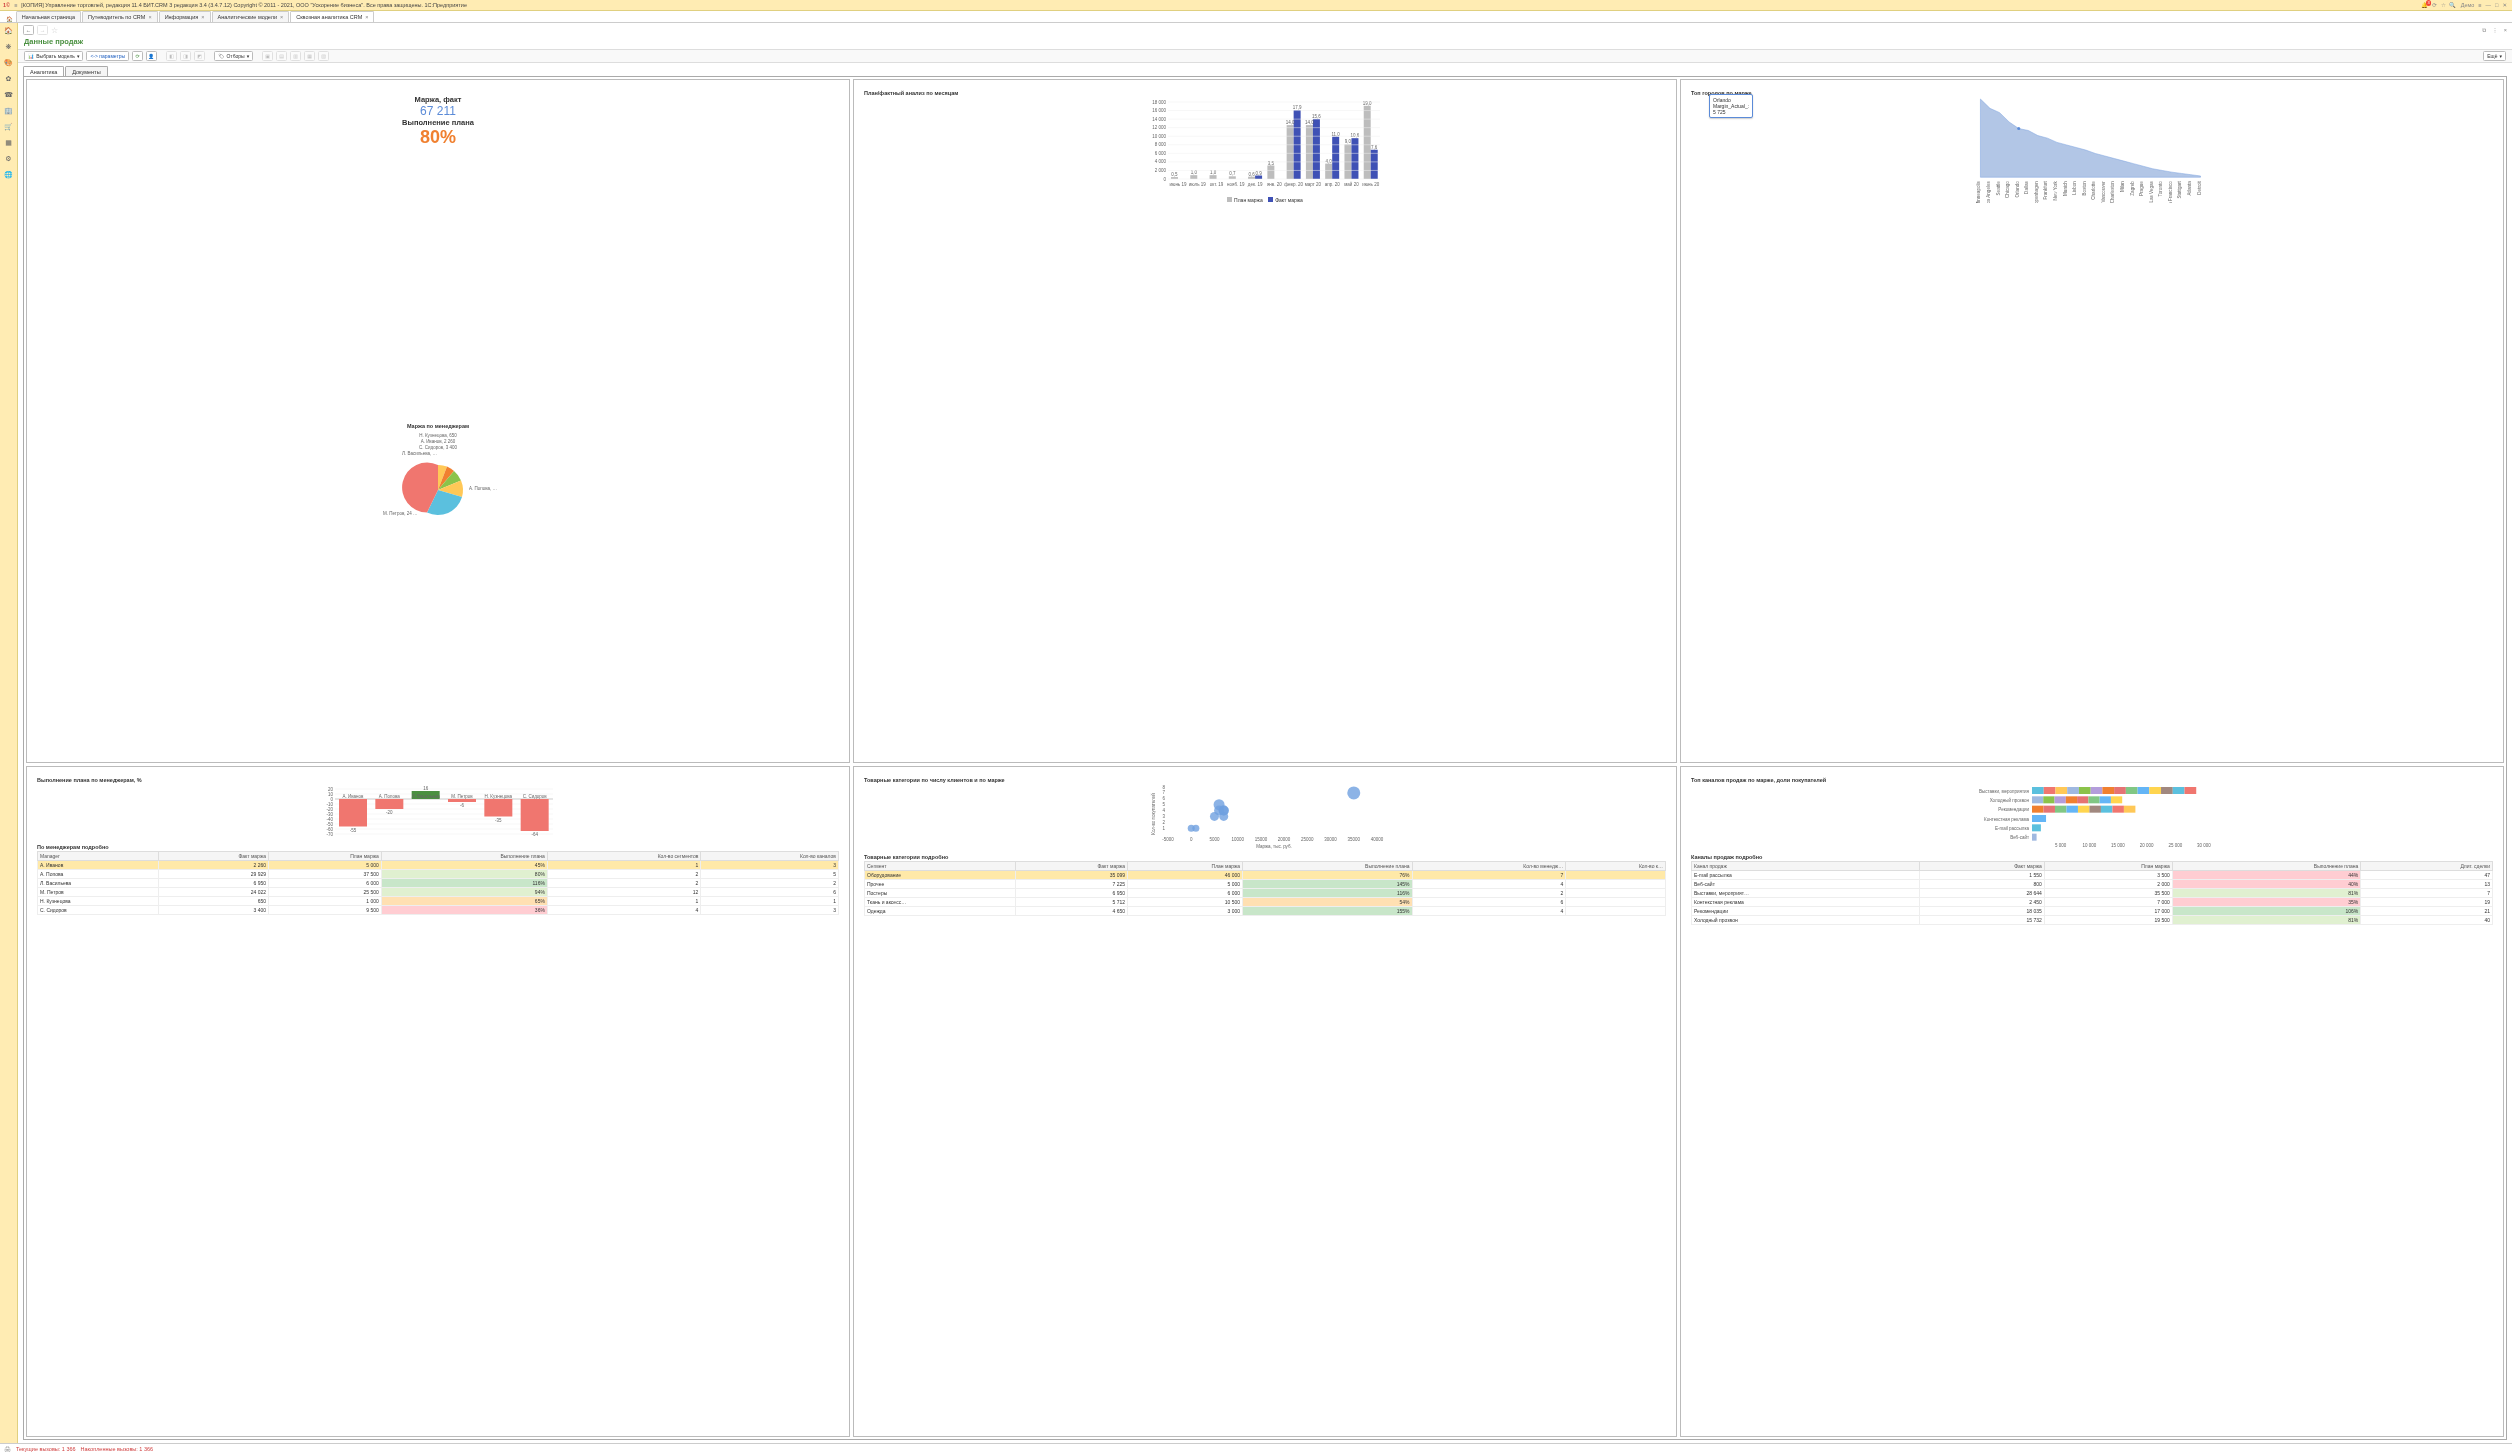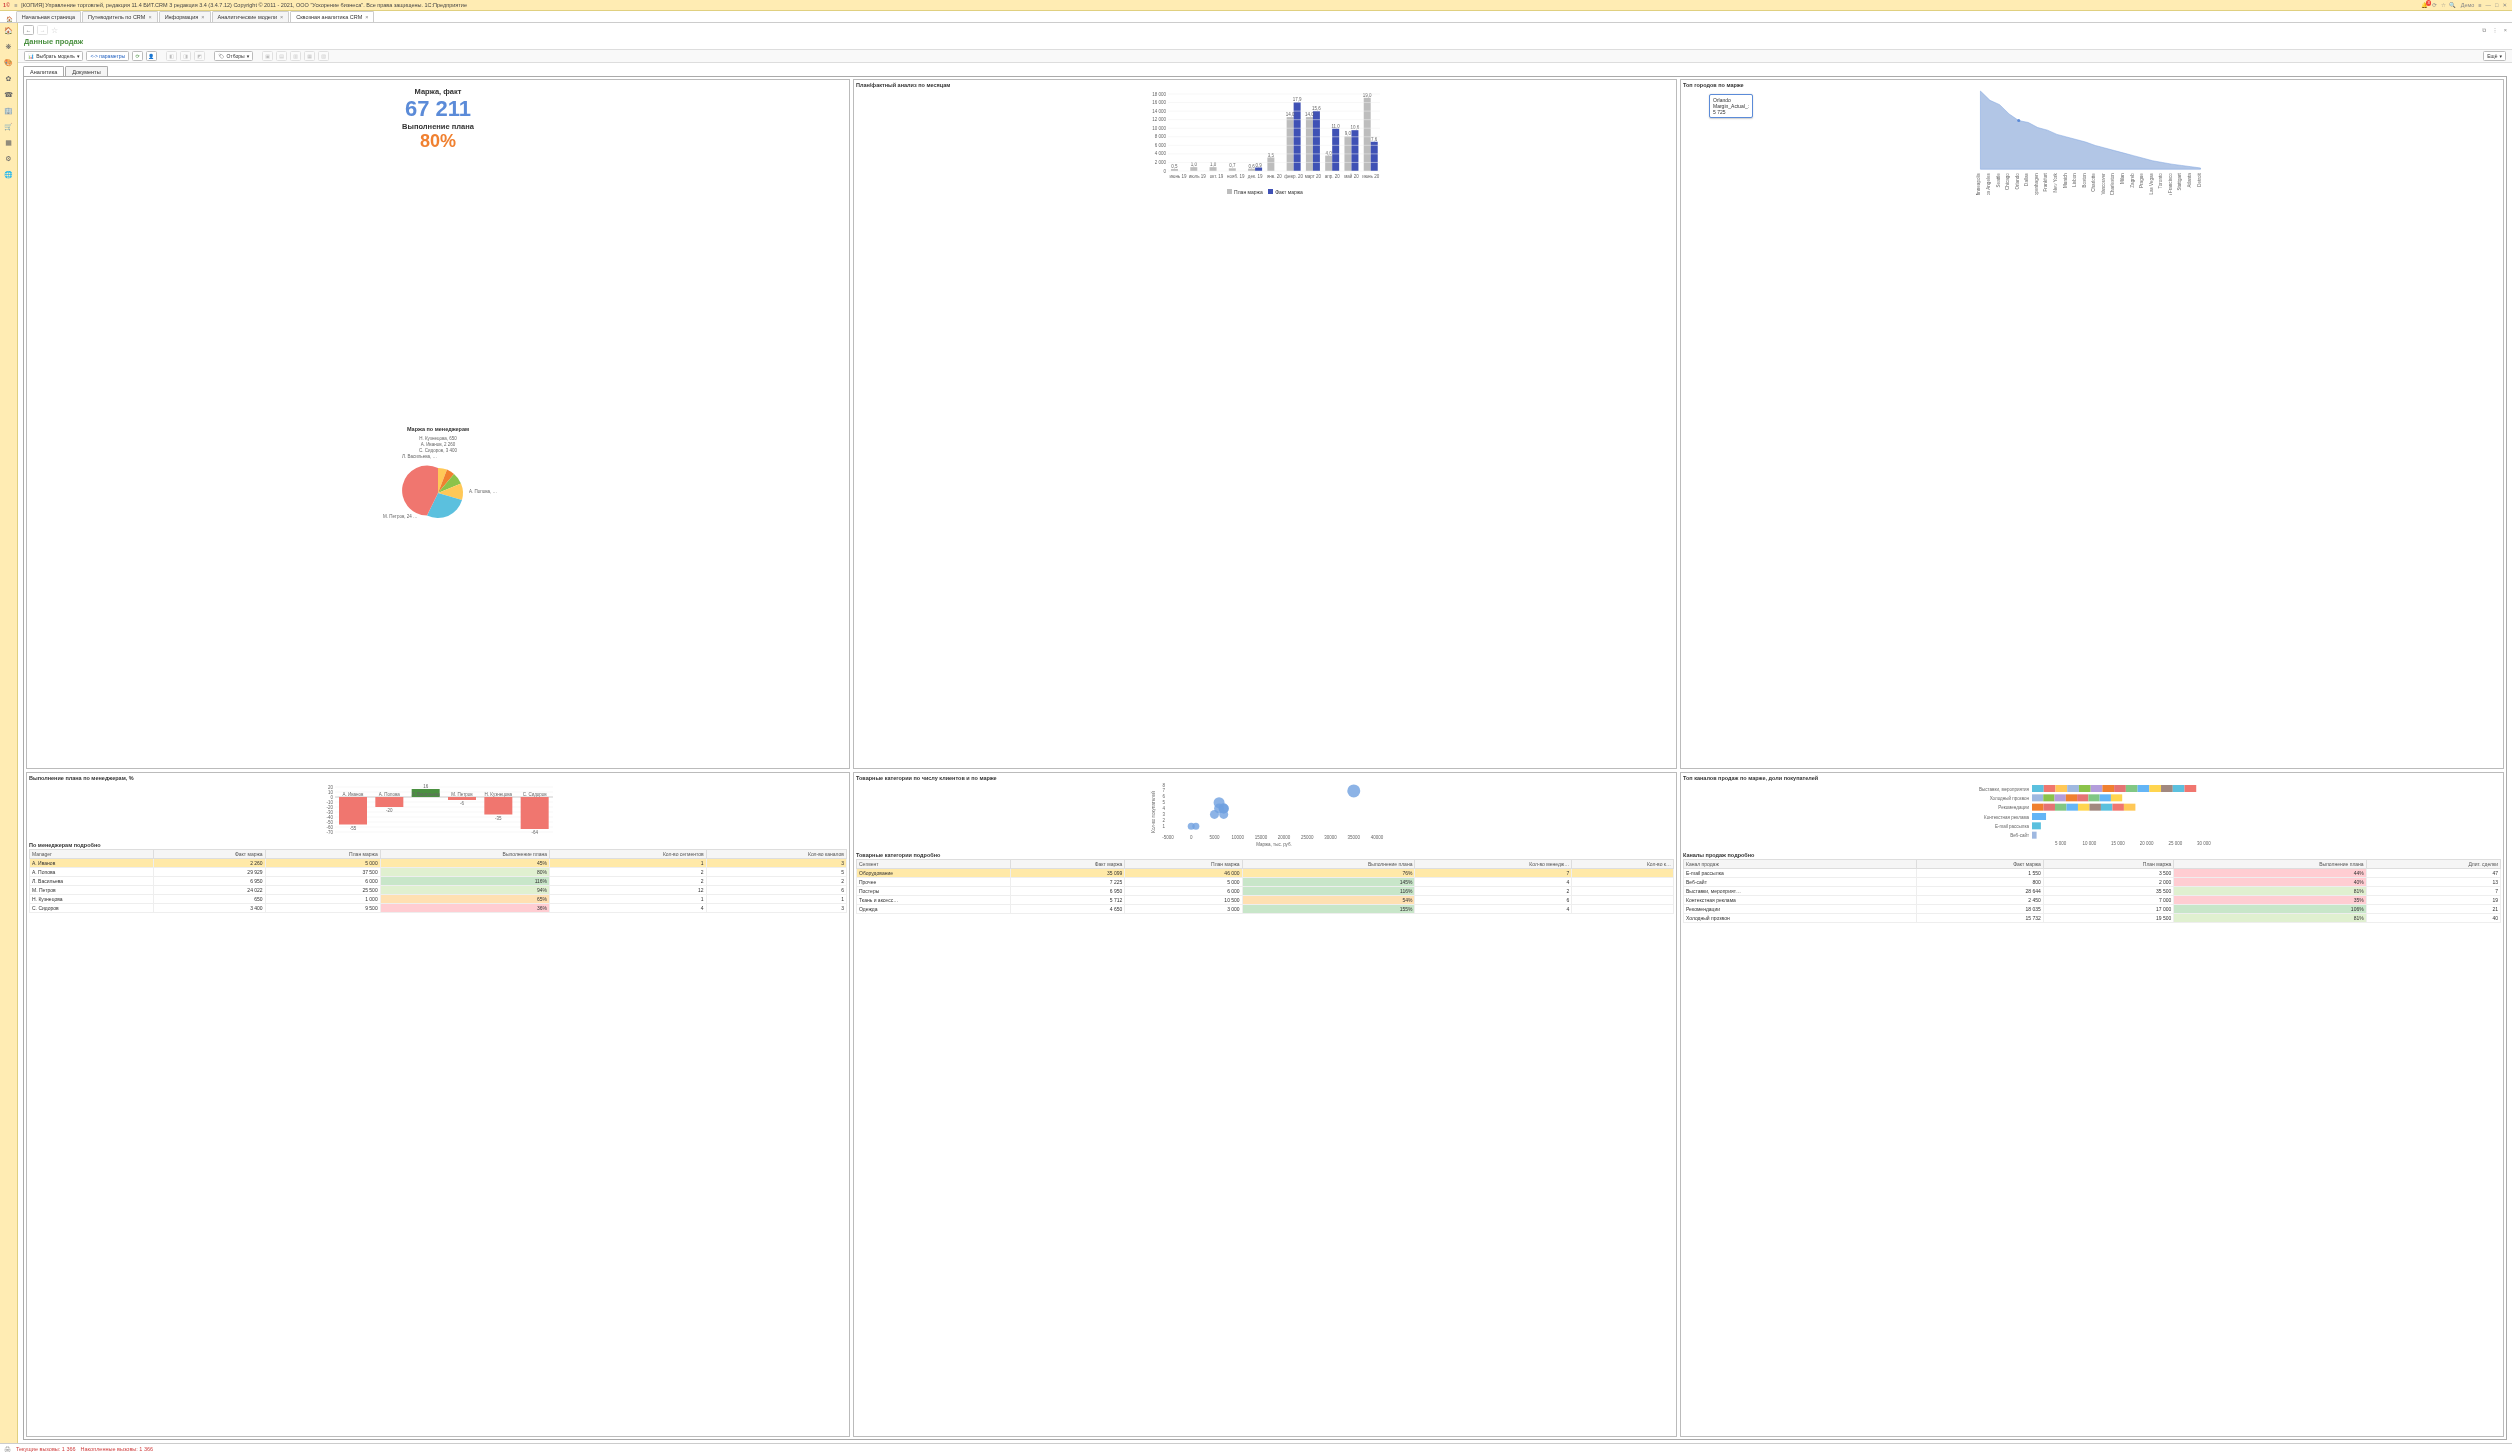--- a/index.html
+++ b/index.html
@@ -27,27 +27,27 @@
 .h1{color:#4a9040;font-size:7.5px;font-weight:bold;padding:0 6px 3px}
 .toolbar{height:14px;display:flex;align-items:center;padding:0 6px;gap:3px;border-top:0.5px solid #ddd;border-bottom:0.5px solid #ddd;background:#f9f9f9}
 .tbtn{height:10px;border:0.5px solid #bbb;border-radius:1.5px;background:#fff;display:flex;align-items:center;padding:0 3px;font-size:5px;color:#333;gap:2px}
 .tbtn.icon-only{padding:0;width:11px;justify-content:center;color:#666}
 .tbtn.disabled{opacity:.4}
 .toolbar .fill{flex:1}
 .pagetabs{display:flex;height:11px;margin:3px 5px 0;border-bottom:0.5px solid #aaa}
 .ptab{border:0.5px solid #aaa;border-bottom:0;padding:1.5px 6px;background:#f5f5f5;margin-right:1px;font-size:5.5px;border-radius:1.5px 1.5px 0 0}
 .ptab.active{background:#fff}
 .dash{flex:1;overflow:auto;margin:0 5px 3px;border:0.5px solid #aaa;border-top:0;padding:2px;background:#fff;display:grid;grid-template-columns:1fr 1fr 1fr;grid-template-rows:auto auto;gap:3px}
-.panel{border:0.5px solid #bbb;padding:2px;display:flex;flex-direction:column;min-height:0}
+.panel{border:0.5px solid #bbb;padding:10px;display:flex;flex-direction:column;min-height:0}
 .panel-title{font-weight:bold;font-size:5.5px;margin-bottom:1px}
 .kpi-block{display:flex}
 .kpi-left{flex:1;text-align:center;padding-top:5px}
 .kpi-right{flex:1;position:relative}
 .kpi-label{font-size:7.5px;font-weight:bold;color:#333}
-.kpi-val{font-size:22px;font-weight:bold;color:#5b8bd8}
+.kpi-val{font-size:12px;font-weight:normal;color:#5b8bd8}
 .kpi-val2{font-size:18px;font-weight:bold;color:#f08030}
 svg{display:block}
 .ctable{width:100%;border-collapse:collapse;font-size:5px}
 .ctable th{font-weight:normal;color:#555;border:0.5px solid #ddd;padding:1px 2px;text-align:right;background:#f5f5f5}
 .ctable th:first-child{text-align:left}
 .ctable td{border:0.5px solid #eee;padding:1px 2px;text-align:right}
 .ctable td:first-child{text-align:left}
 .ctable tr.sel td{background:#ffe9a8}
 .pct-green{background:#c8e6c9}
 .pct-lgreen{background:#e0f0d0}

